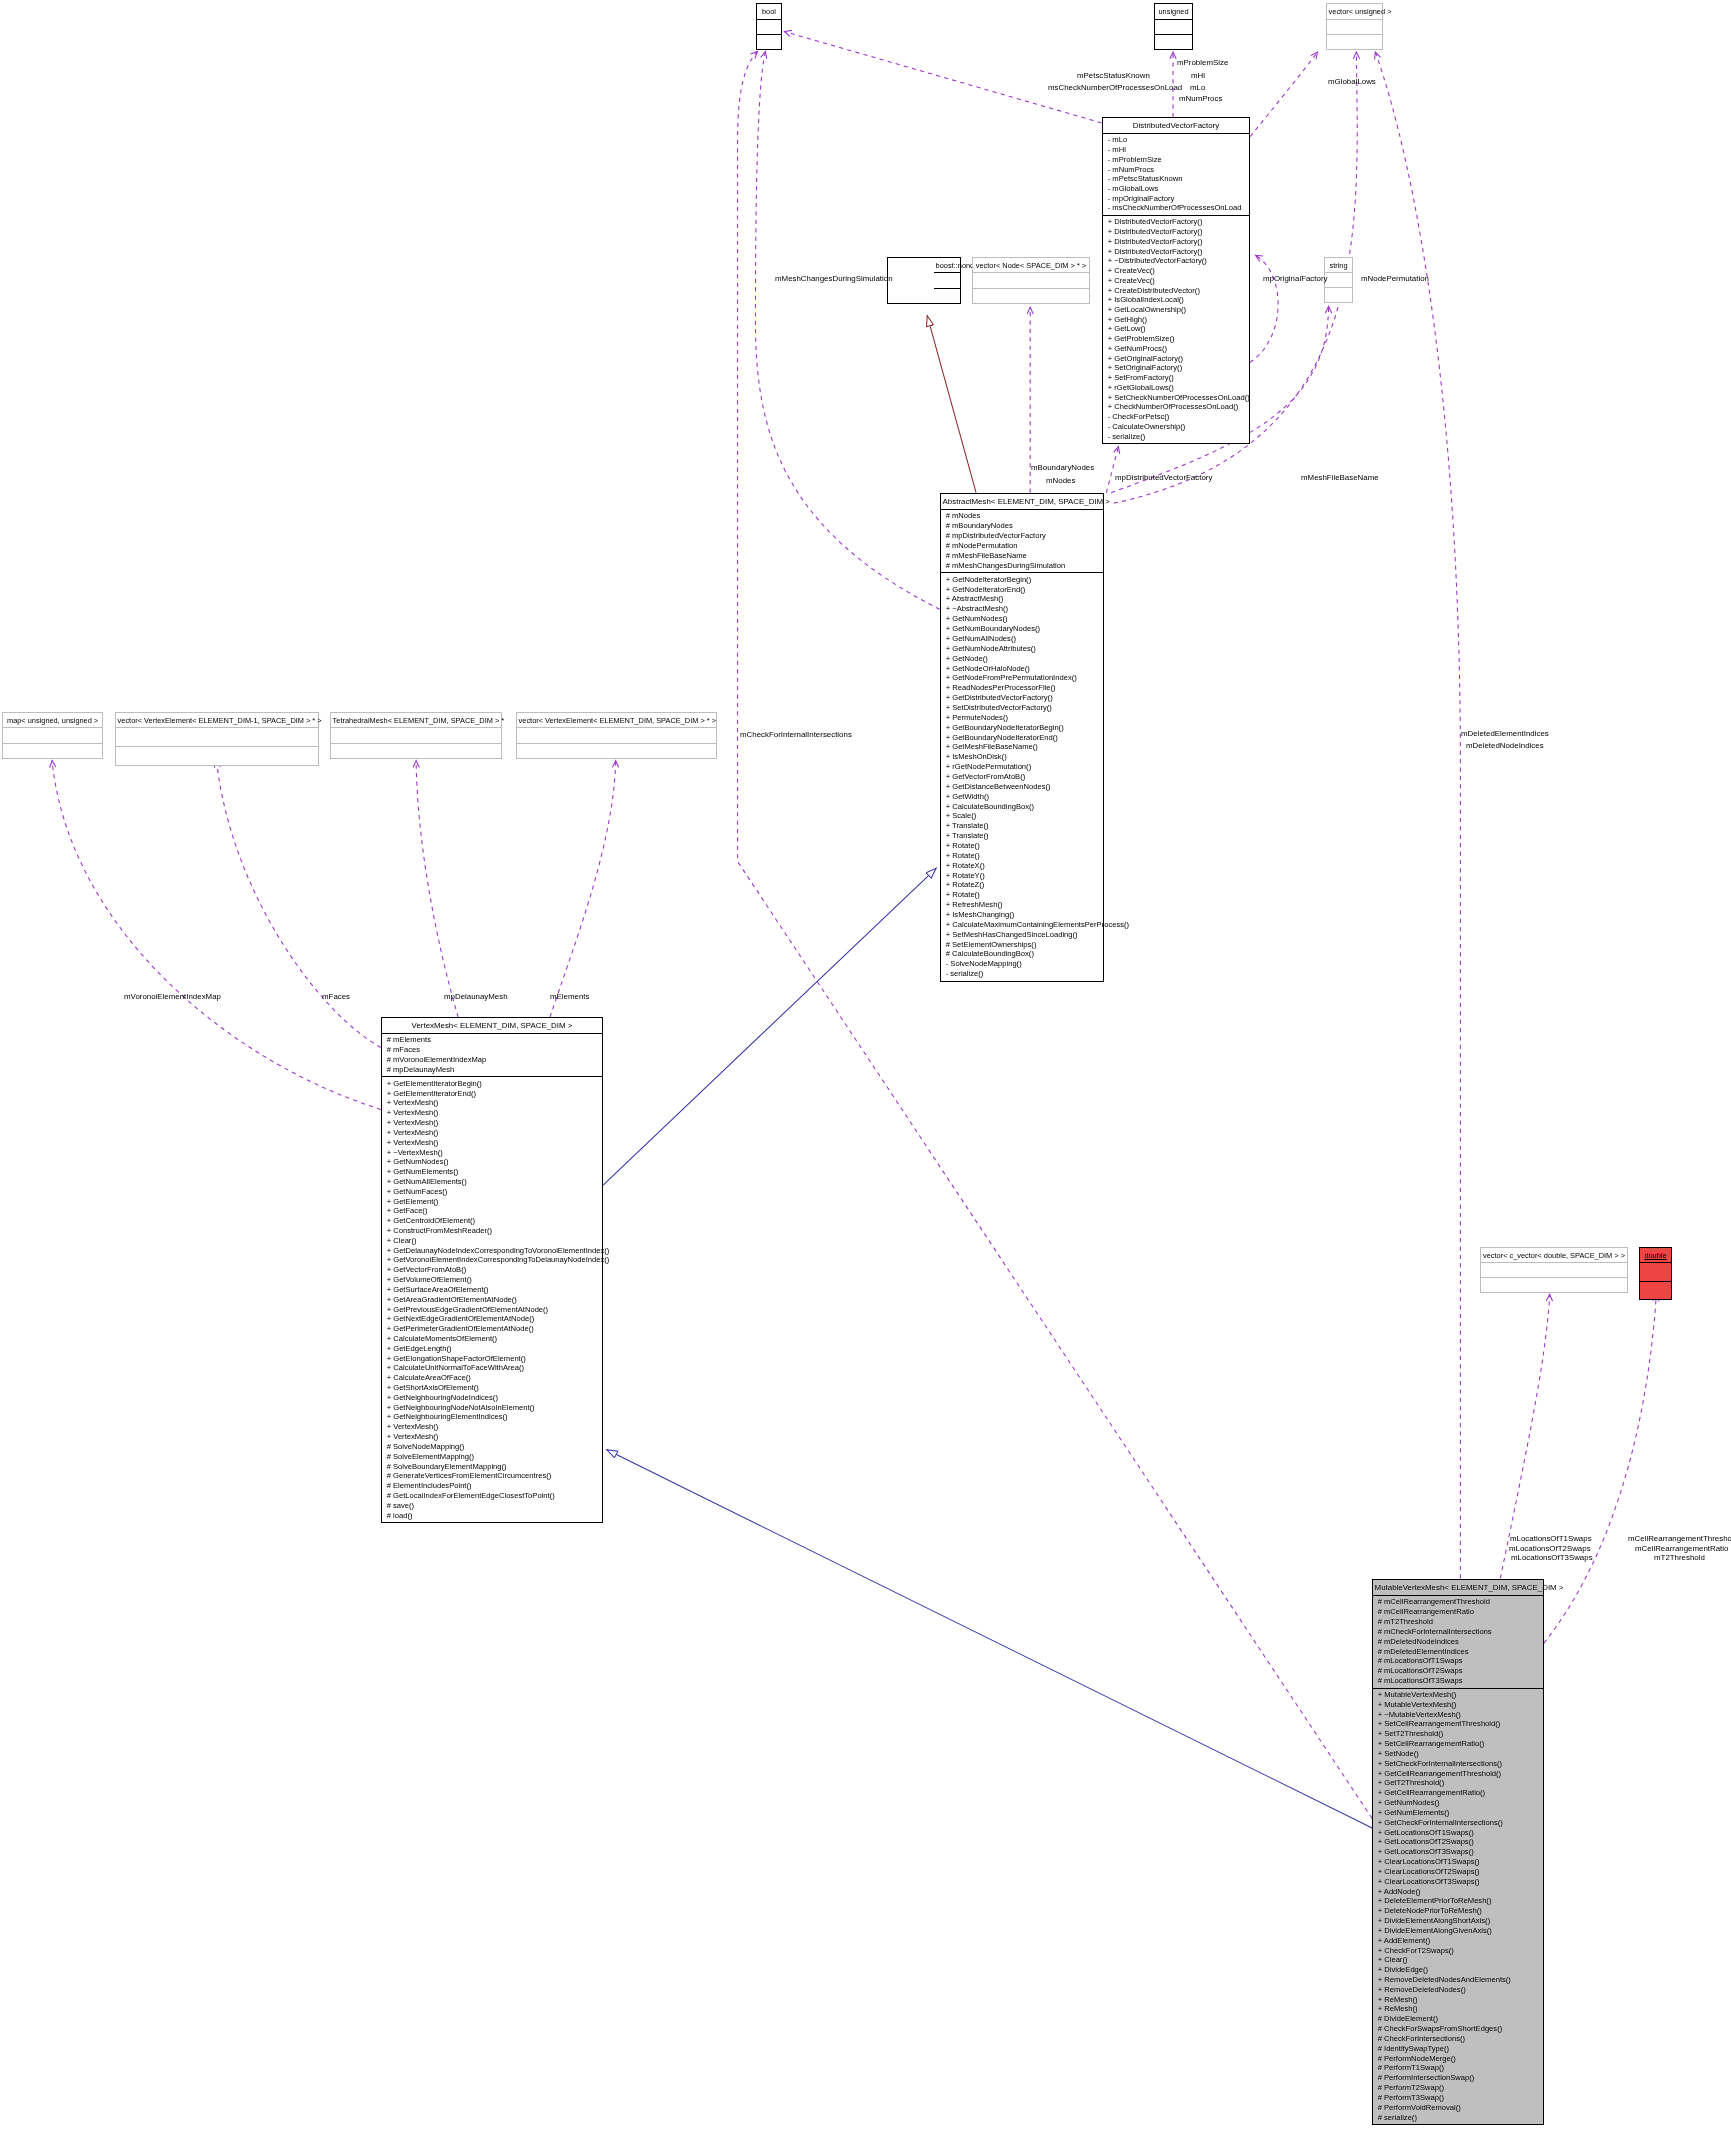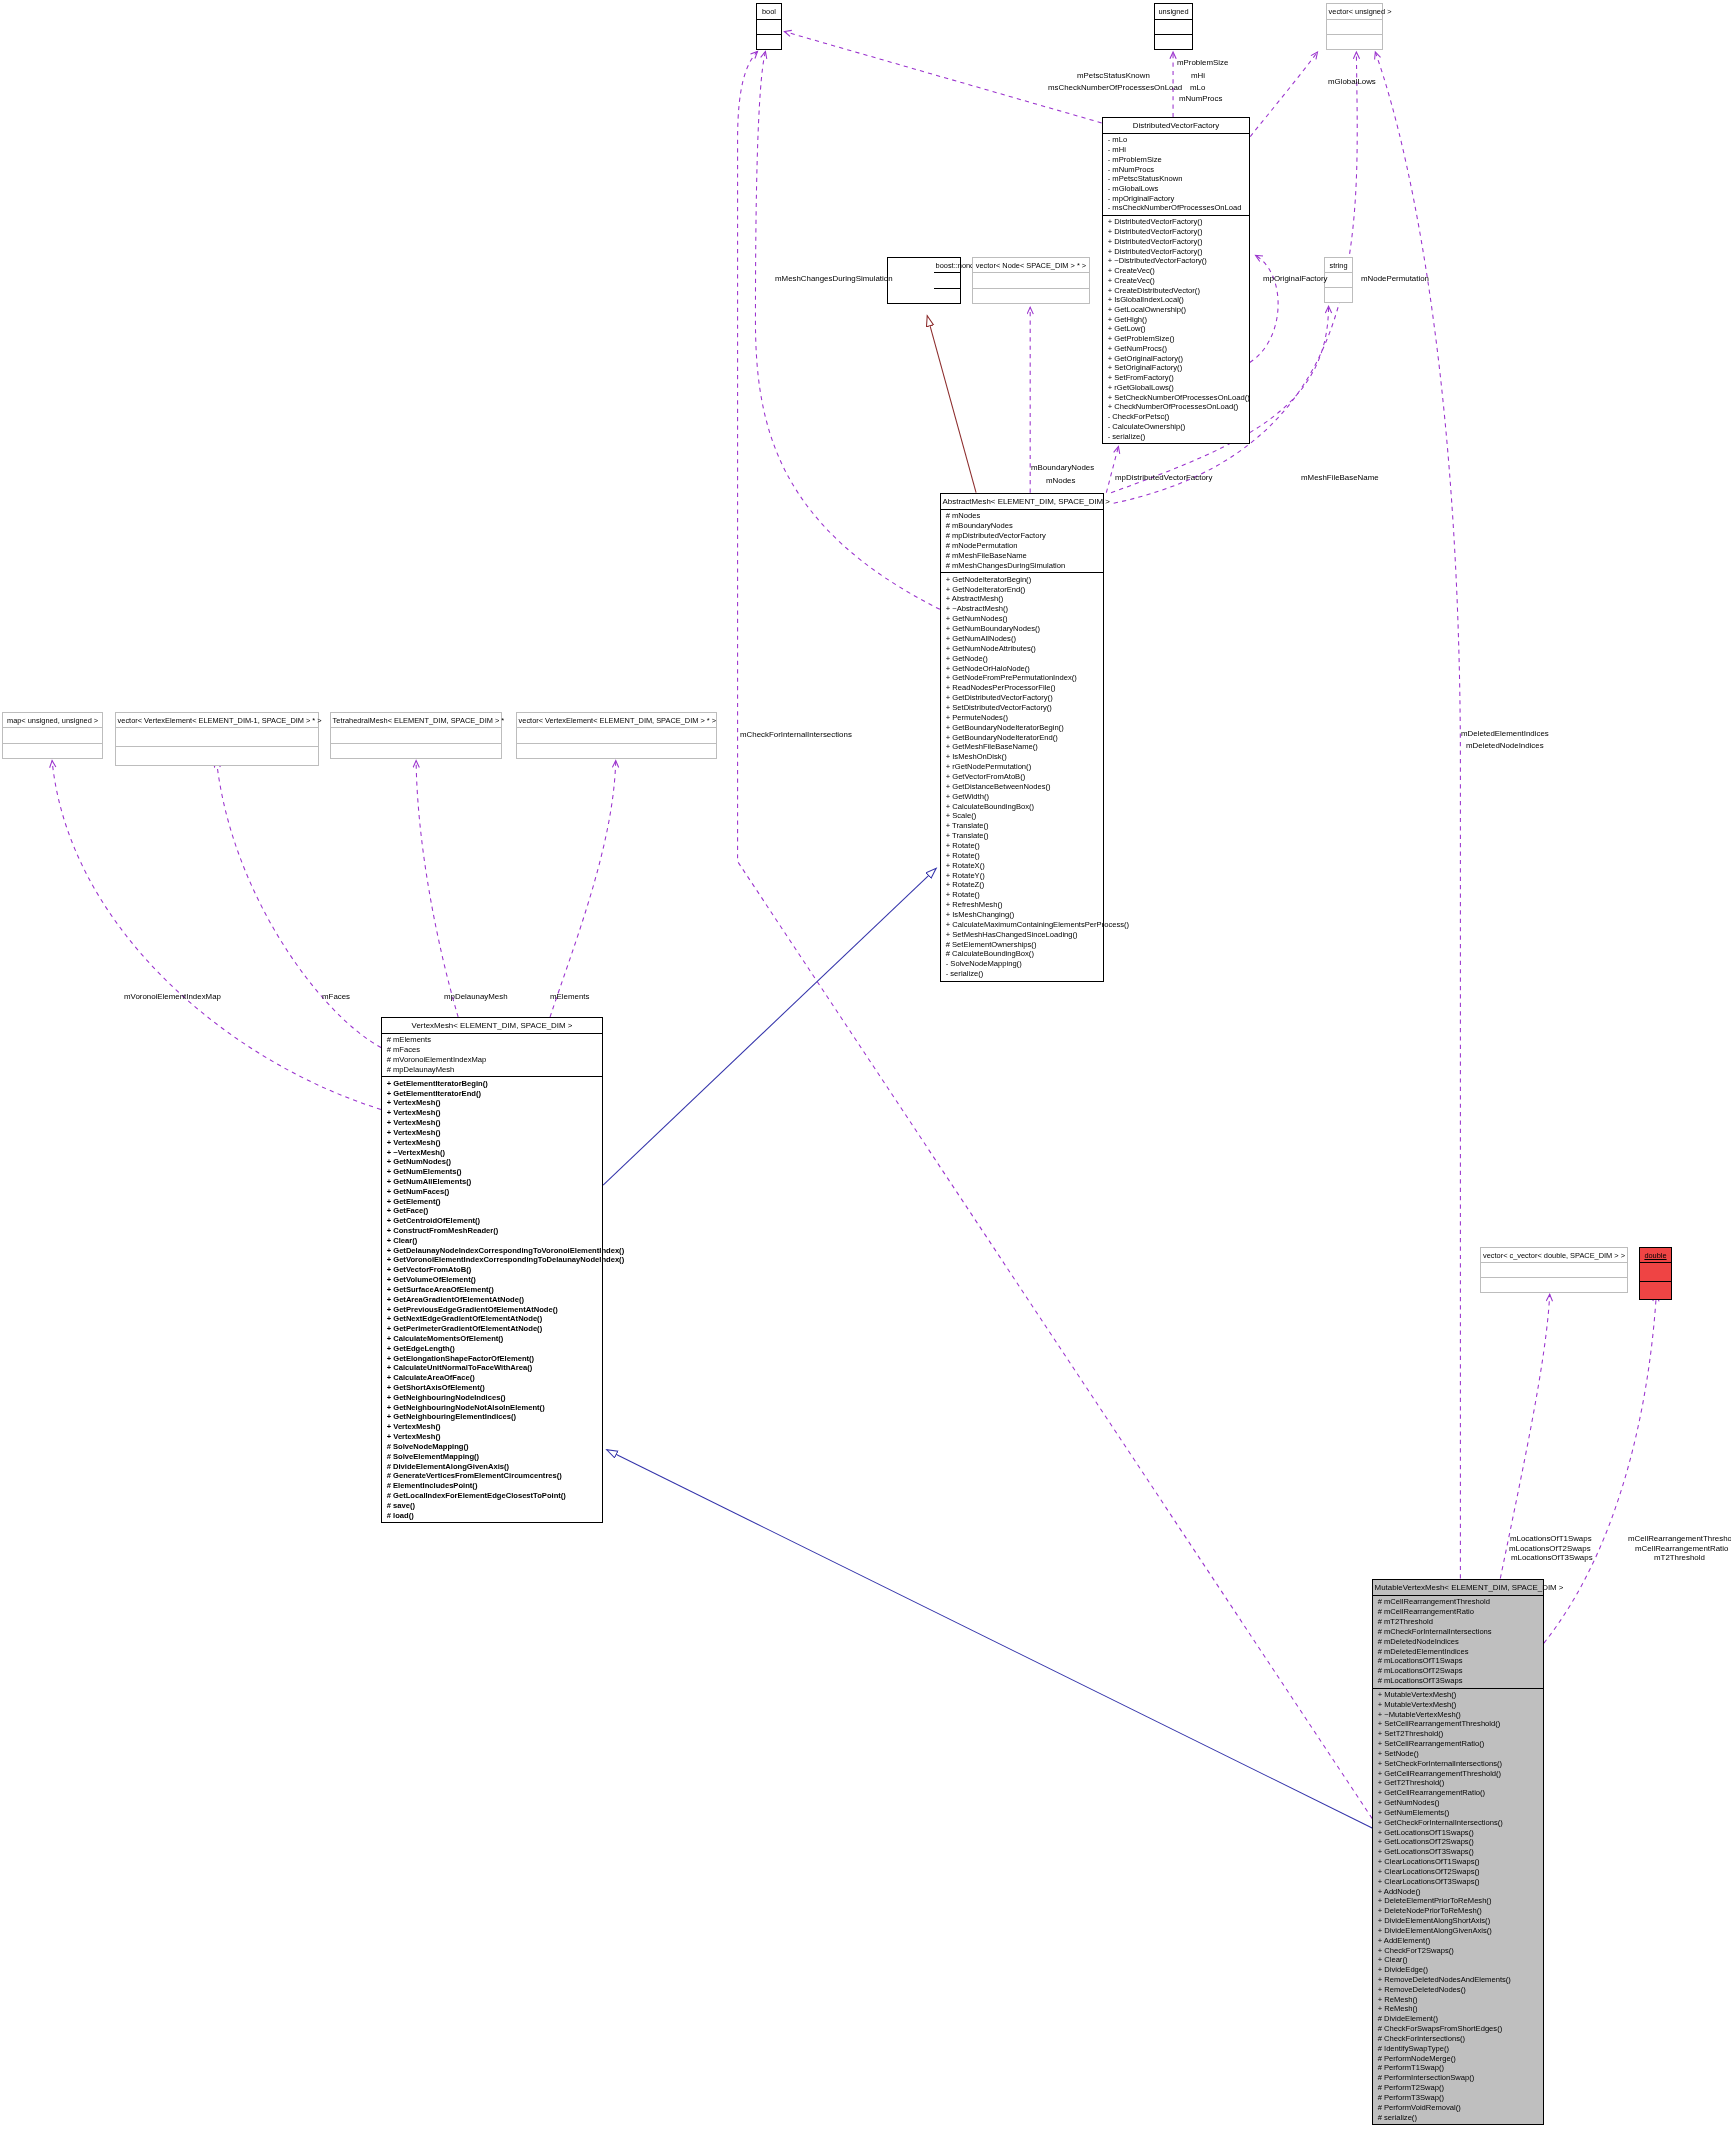--- a/index.html
+++ b/index.html
@@ -202,21 +202,21 @@
       <div class="cb-empty" style="border-top: 0.8px solid rgb(189, 189, 189);"></div>
     </div>
     <div class="class-box" style="left: 381px; top: 1017px; width: 222px; height: 506px; border: 1.1px solid rgb(0, 0, 0); background: rgb(255, 255, 255);">
       <div class="cb-title" style="border-bottom: 1.1px solid rgb(0, 0, 0);">VertexMesh&lt; ELEMENT_DIM, SPACE_DIM &gt;</div>
       <div class="cb-section" style="flex-grow: 4; border-bottom: 1.1px solid rgb(0, 0, 0);">
         <div class="cb-row"># mElements</div>
         <div class="cb-row"># mFaces</div>
         <div class="cb-row"># mVoronoiElementIndexMap</div>
         <div class="cb-row"># mpDelaunayMesh</div>
       </div>
-      <div class="cb-section" style="flex-grow: 45; font-weight: bold;">
+      <div class="cb-section" style="flex-grow: 45;">
         <div class="cb-row">+ GetElementIteratorBegin()</div>
         <div class="cb-row">+ GetElementIteratorEnd()</div>
         <div class="cb-row">+ VertexMesh()</div>
         <div class="cb-row">+ VertexMesh()</div>
         <div class="cb-row">+ VertexMesh()</div>
         <div class="cb-row">+ VertexMesh()</div>
         <div class="cb-row">+ VertexMesh()</div>
         <div class="cb-row">+ ~VertexMesh()</div>
         <div class="cb-row">+ GetNumNodes()</div>
         <div class="cb-row">+ GetNumElements()</div>
@@ -242,21 +242,21 @@
         <div class="cb-row">+ CalculateUnitNormalToFaceWithArea()</div>
         <div class="cb-row">+ CalculateAreaOfFace()</div>
         <div class="cb-row">+ GetShortAxisOfElement()</div>
         <div class="cb-row">+ GetNeighbouringNodeIndices()</div>
         <div class="cb-row">+ GetNeighbouringNodeNotAlsoInElement()</div>
         <div class="cb-row">+ GetNeighbouringElementIndices()</div>
         <div class="cb-row">+ VertexMesh()</div>
         <div class="cb-row">+ VertexMesh()</div>
         <div class="cb-row"># SolveNodeMapping()</div>
         <div class="cb-row"># SolveElementMapping()</div>
-        <div class="cb-row"># DivideElementAlongGivenAxis()</div>
+        <div class="cb-row"># SolveBoundaryElementMapping()</div>
         <div class="cb-row"># GenerateVerticesFromElementCircumcentres()</div>
         <div class="cb-row"># ElementIncludesPoint()</div>
         <div class="cb-row"># GetLocalIndexForElementEdgeClosestToPoint()</div>
         <div class="cb-row"># save()</div>
         <div class="cb-row"># load()</div>
       </div>
     </div>
     <div class="class-box" style="left: 1480px; top: 1247px; width: 148px; height: 46px; border: 0.8px solid rgb(189, 189, 189); background: rgb(255, 255, 255);">
       <div class="cb-title small" style="border-bottom: 0.8px solid rgb(189, 189, 189);">vector&lt; c_vector&lt; double, SPACE_DIM &gt; &gt;</div>
       <div class="cb-empty"></div>

